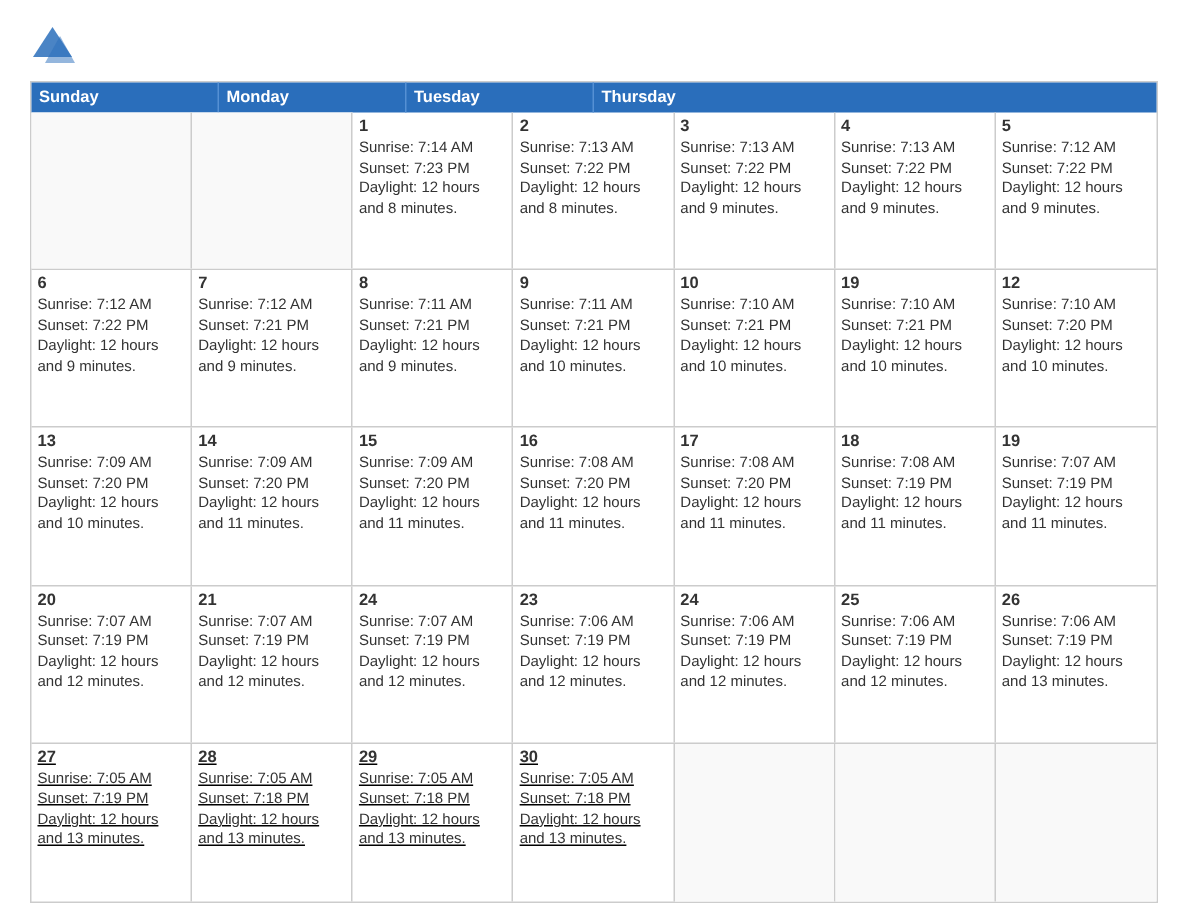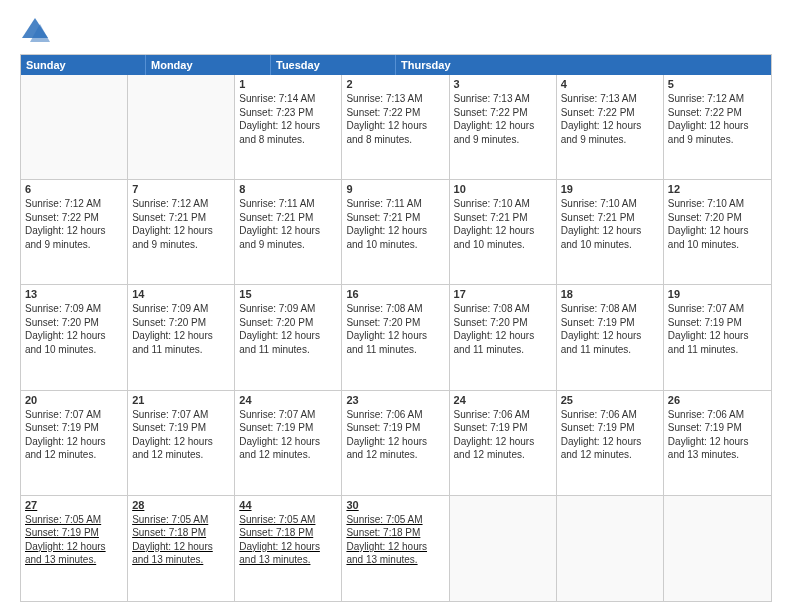--- a/index.html
+++ b/index.html
@@ -256,21 +256,21 @@
         <div class="cal-week">
           <div class="cal-cell">
             <div class="day-num">27</div>
         <div class="cell-info">Sunrise: 7:05 AM<br>Sunset: 7:19 PM<br>Daylight: 12 hours and 13 minutes.</div>
           </div>
           <div class="cal-cell">
             <div class="day-num">28</div>
         <div class="cell-info">Sunrise: 7:05 AM<br>Sunset: 7:18 PM<br>Daylight: 12 hours and 13 minutes.</div>
           </div>
           <div class="cal-cell">
-            <div class="day-num">44</div>
+            <div class="day-num">29</div>
         <div class="cell-info">Sunrise: 7:05 AM<br>Sunset: 7:18 PM<br>Daylight: 12 hours and 13 minutes.</div>
           </div>
           <div class="cal-cell">
             <div class="day-num">30</div>
         <div class="cell-info">Sunrise: 7:05 AM<br>Sunset: 7:18 PM<br>Daylight: 12 hours and 13 minutes.</div>
           </div>
           <div class="cal-cell empty"></div>
           <div class="cal-cell empty"></div>
           <div class="cal-cell empty"></div>
         </div>

